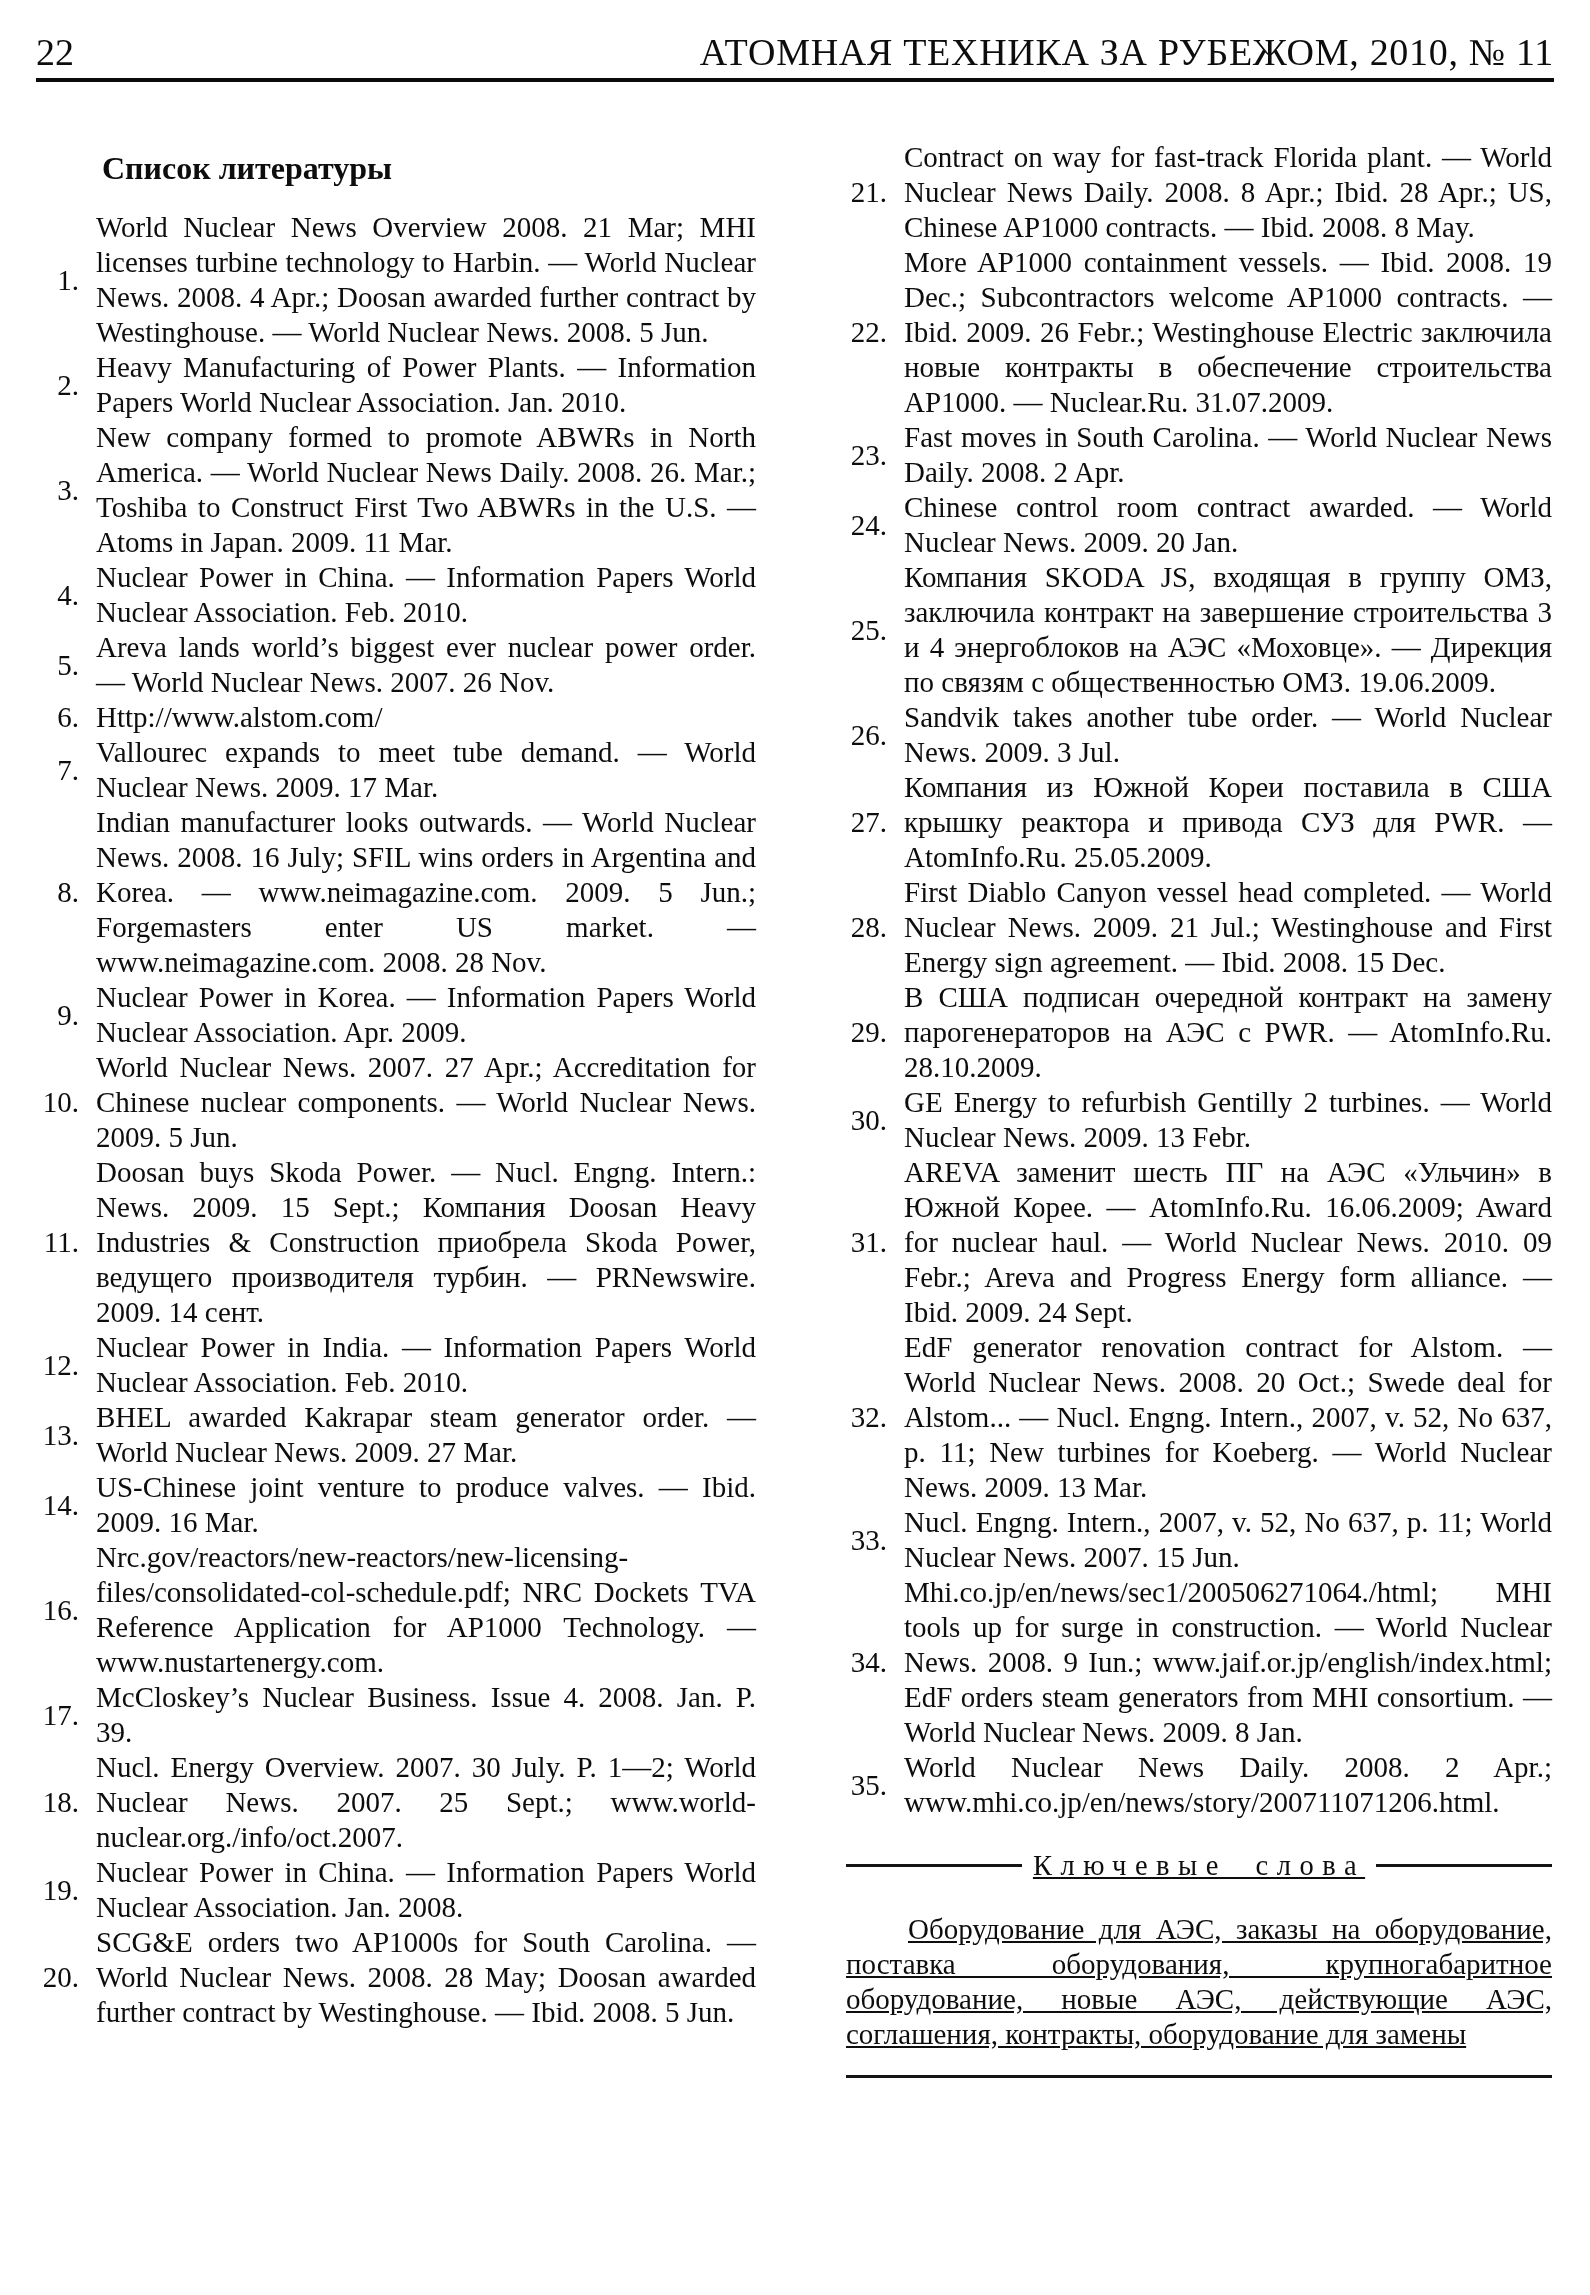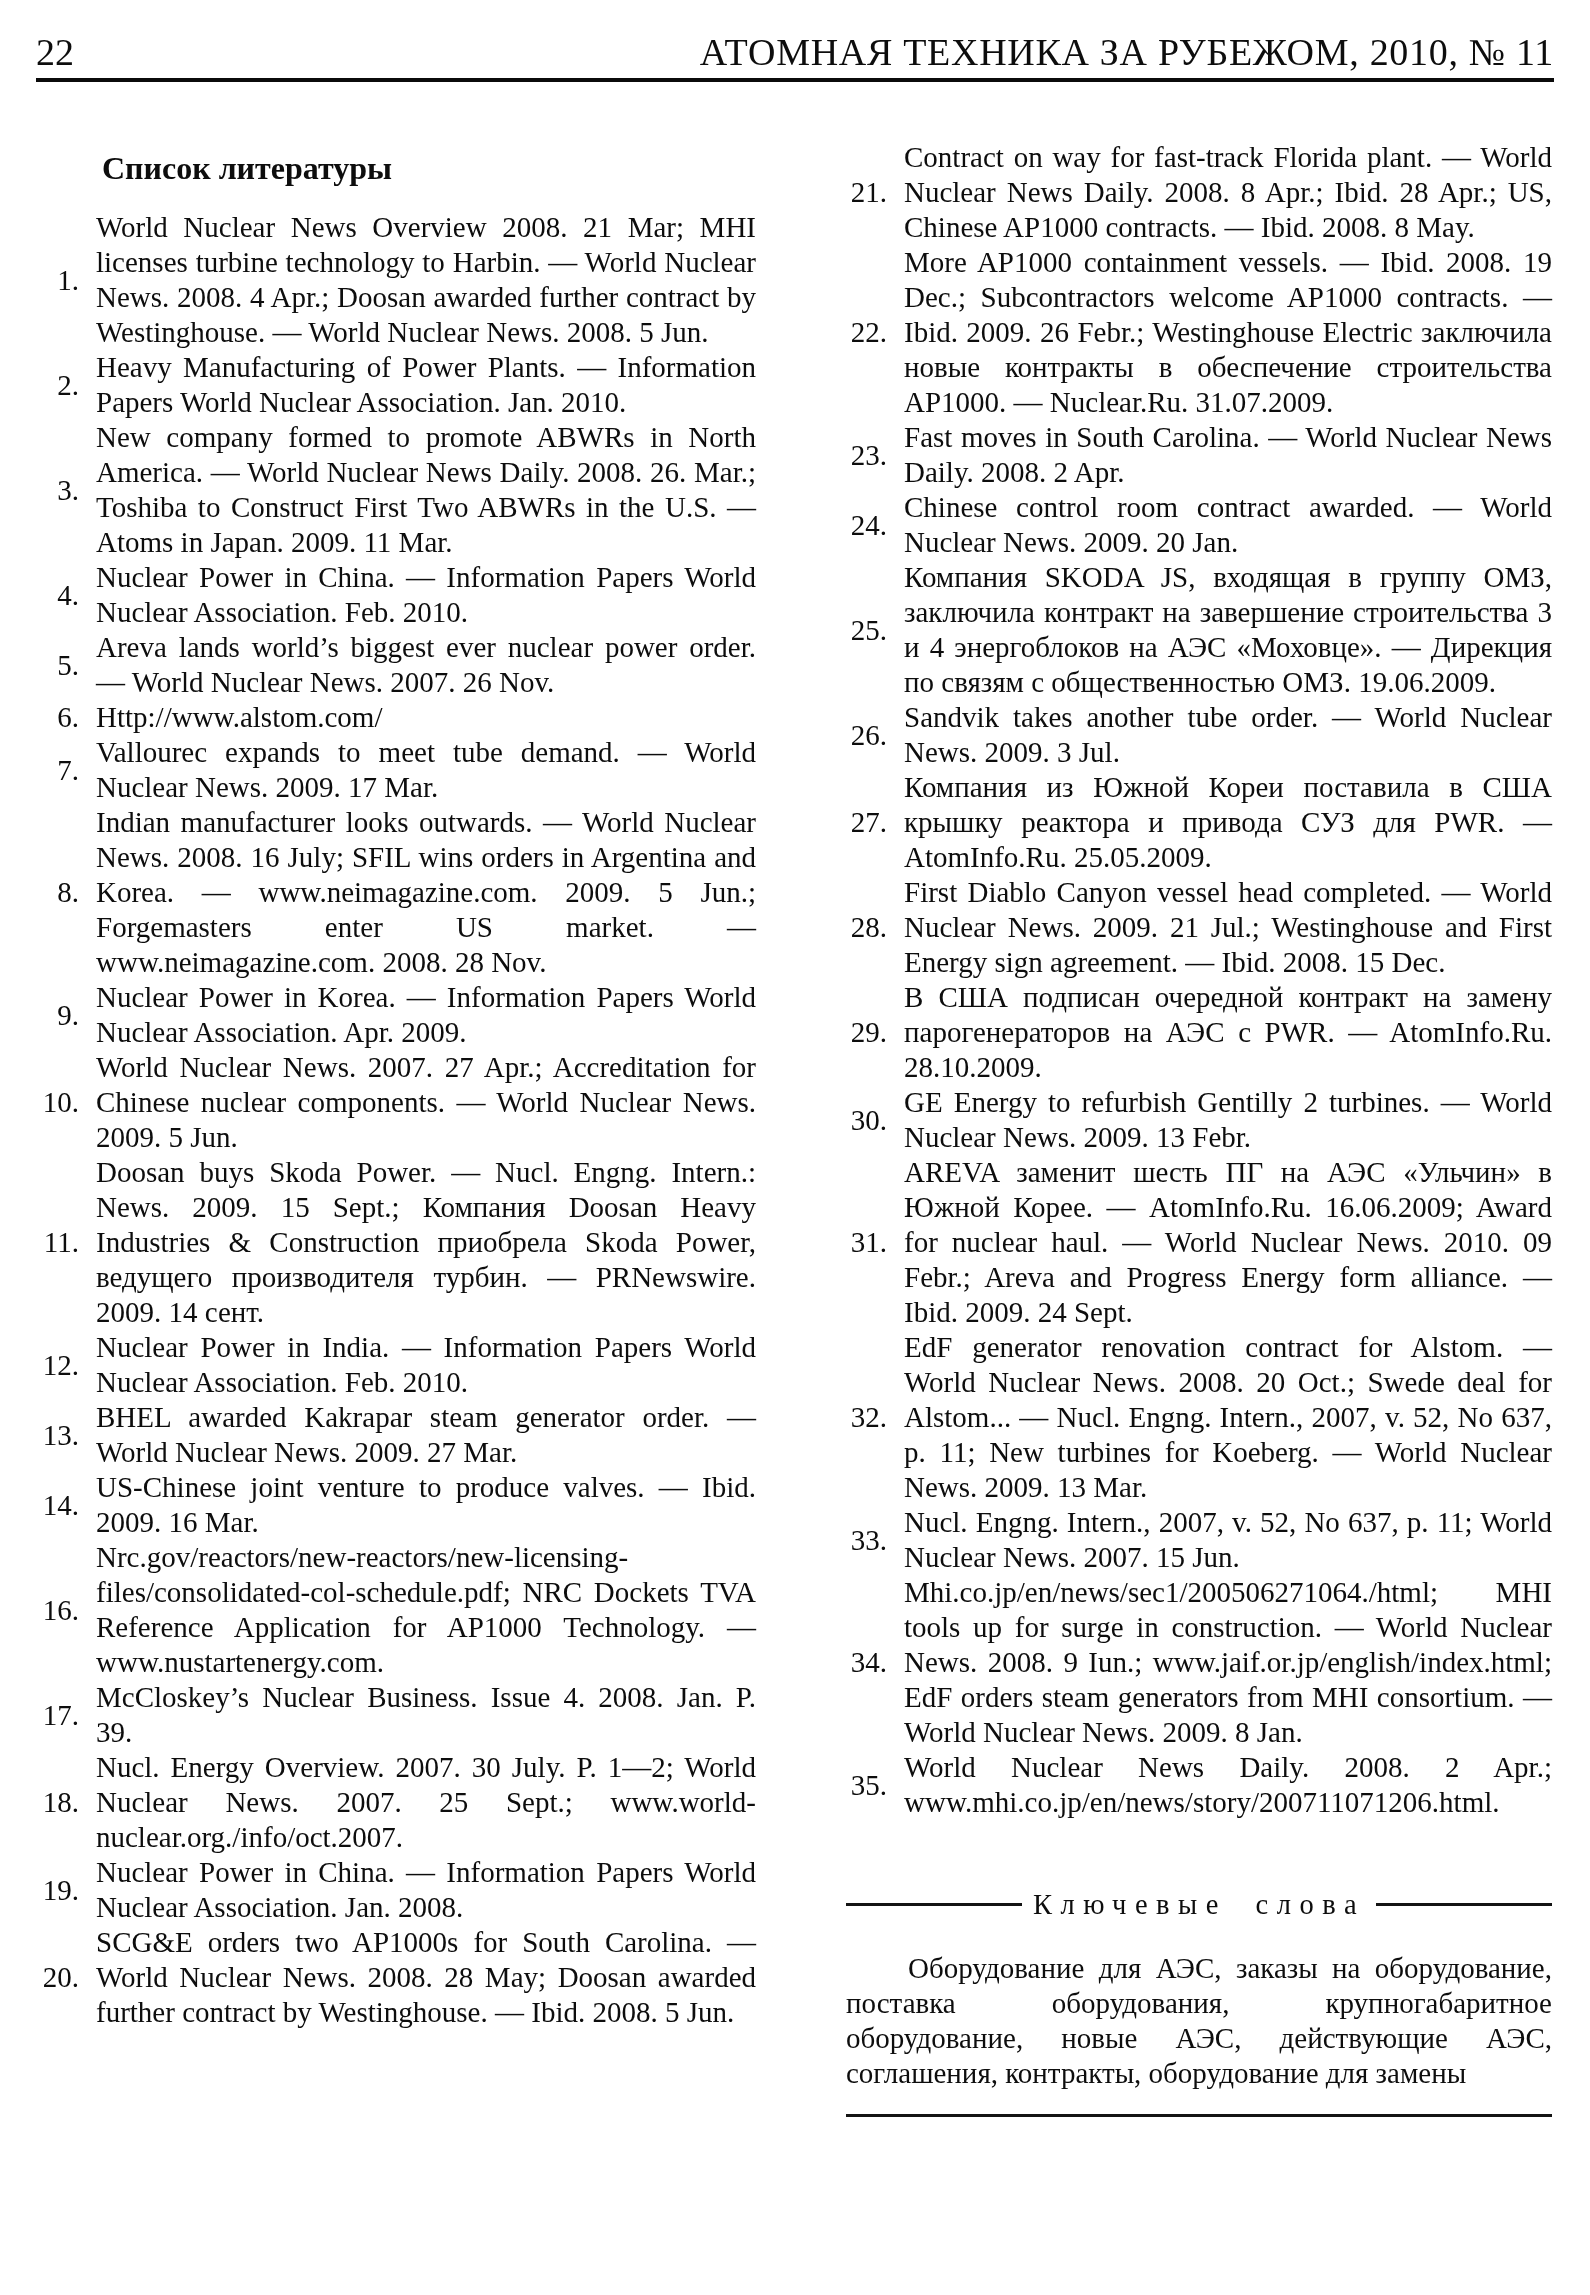--- a/index.html
+++ b/index.html
@@ -71,21 +71,22 @@
   .ref .txt {
     flex: 1;
     margin-left: 17px;
     text-align: justify;
     overflow-wrap: break-word;
     word-break: break-word;
   }
 
   
   .kw {
-    margin-top: 67px;
+    margin-top: 28px;
+    text-decoration: underline;
   }
   .kw-head {
     display: flex;
     align-items: center;
     margin-bottom: 29px;
   }
   .kw-line {
     flex: 1;
     border-top: 3.3px solid #141414;
   }

